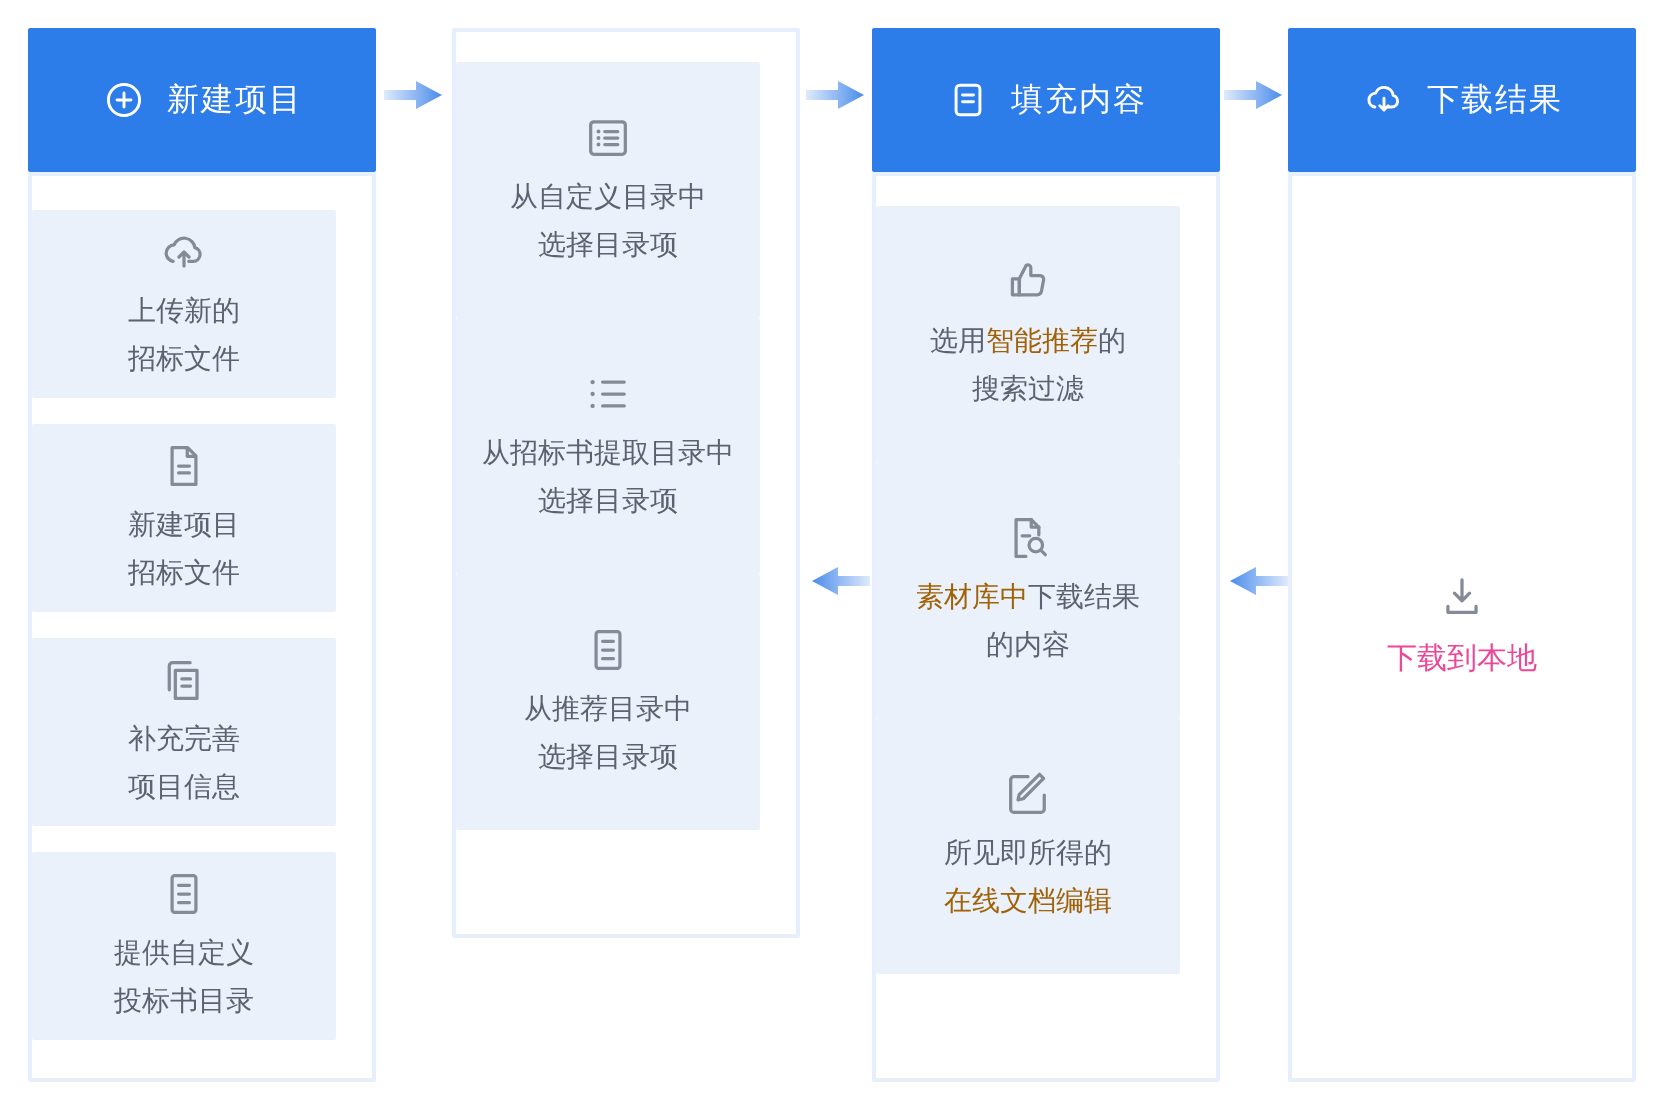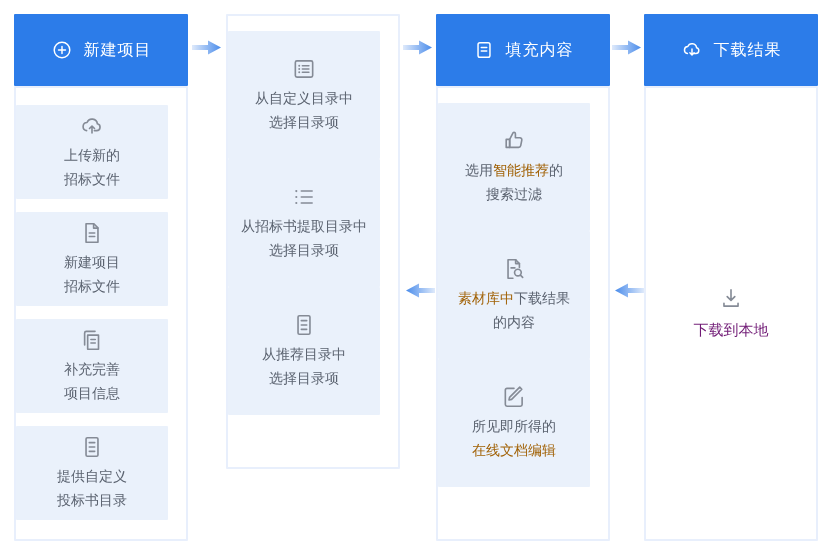--- a/index.html
+++ b/index.html
@@ -35,21 +35,21 @@
   .col1 .card { height:94px; }
   .col2 .card, .col3 .card { height:128px; }
 
   .cicon { display:flex; color:#858b96; margin-bottom:4px; }
   .cicon svg { width:26px; height:26px; }
   .line { white-space:nowrap; }
   .accent { color:#a16207; }
 
   .dl-item {
     display:flex; flex-direction:column; align-items:center;
-    color:#701a75; font-size:15px; line-height:26px;
+    color:#ec4899; font-size:15px; line-height:26px;
   }
   .dl-item .cicon { margin-bottom:6px; }
 
   .arrow { position:absolute; width:32px; height:17px; }
   .arrow-top { top:39px; }
   .arrow-mid { top:282px; }
   .a1 { left:191px; } .a2 { left:402px; } .a3 { left:611px; }
   .m1 { left:404px; } .m2 { left:613px; }
 </style>
 </head>

